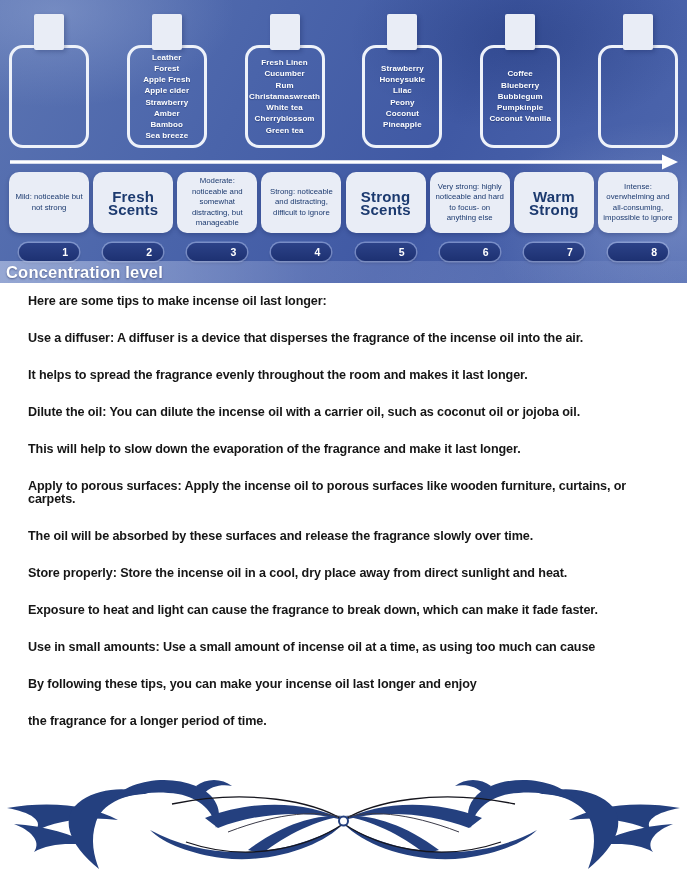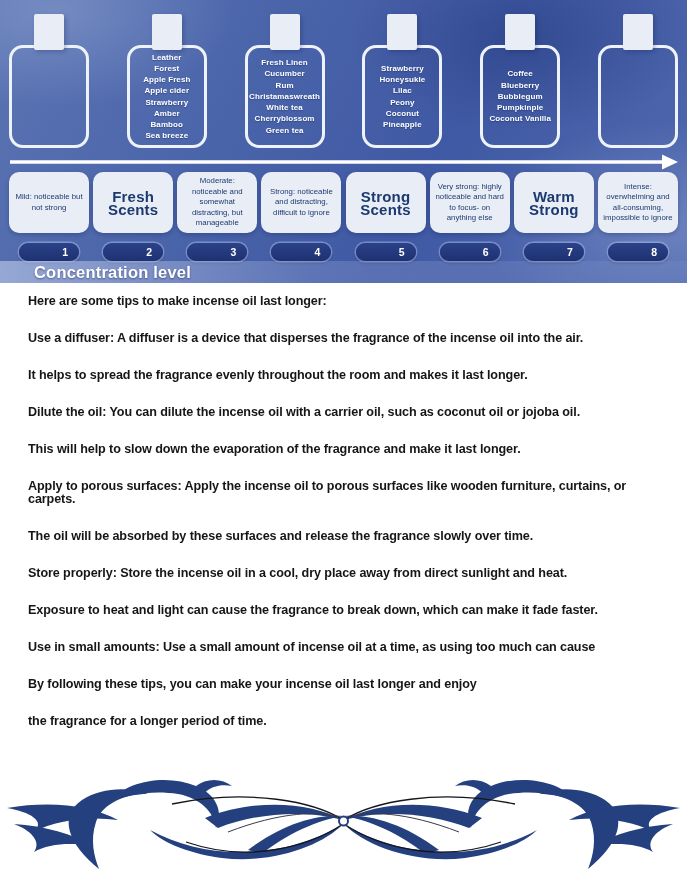--- a/index.html
+++ b/index.html
@@ -77,21 +77,21 @@
     border-radius:9px;
     box-shadow:0 0 0 1.5px rgba(185,200,240,0.45), 0 2px 3px rgba(0,10,50,0.35);
     color:#fff;font-size:10.5px;font-weight:bold;
     display:flex;align-items:center;justify-content:flex-end;
     padding-right:11px;
   }
   
   .caption-band{
     position:absolute;left:0;right:0;bottom:0;height:22px;
     background:linear-gradient(90deg, rgba(205,216,242,0.55), rgba(165,180,224,0.28) 45%, rgba(140,158,210,0.15));
-    display:flex;align-items:center;padding-left:28px;
+    display:flex;align-items:center;
   }
   .caption{
     color:#fff;font-size:16.5px;font-weight:bold;
     padding-left:6px;letter-spacing:0.2px;
     text-shadow:0 1px 2px rgba(0,10,60,0.45);
   }
   
   .tips{padding:12px 10px 0 28px;}
   .tips p{
     margin:0 0 24px 0;

